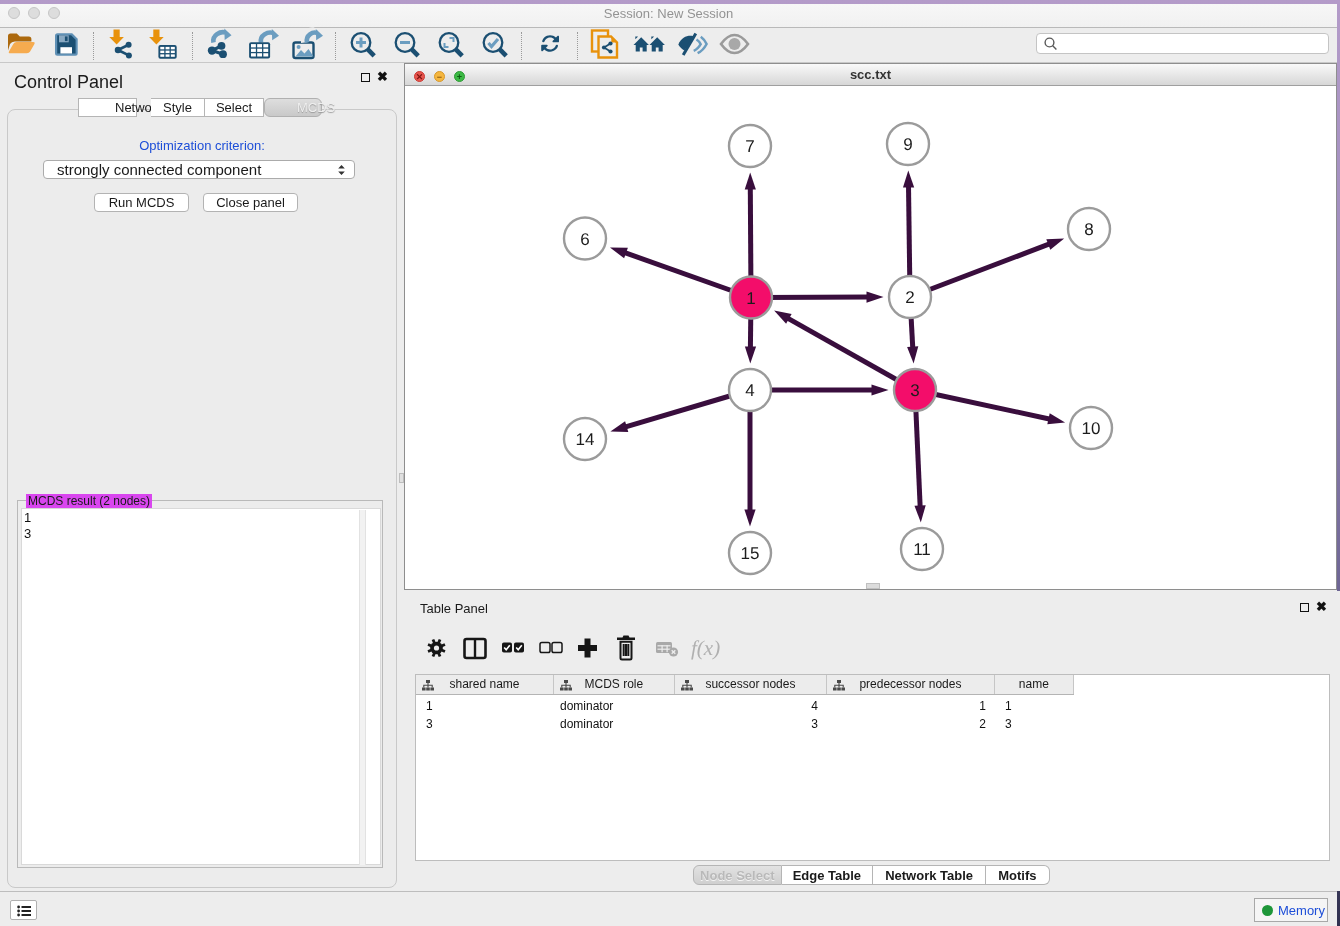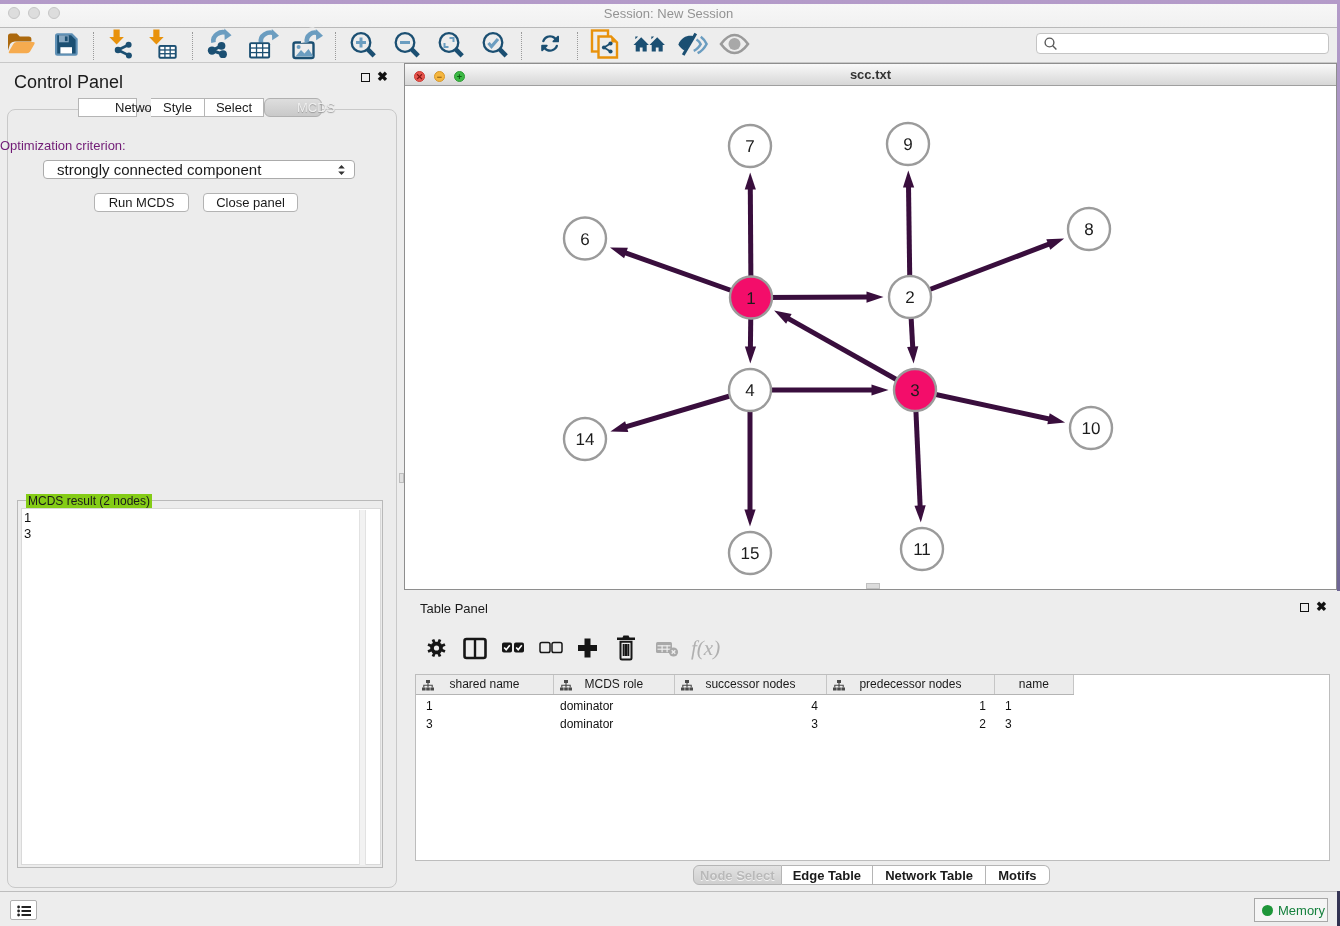--- a/index.html
+++ b/index.html
@@ -30,31 +30,31 @@
   #cp-head .t { position:absolute; left:14px; top:9px; font-size:18px; color:#1a1a1a; }
   .float-ico { position:absolute; width:9px; height:9px; border:1.5px solid #111; background:transparent; }
   .close-x { position:absolute; font-size:13px; font-weight:bold; color:#111; }
   #cp-tabs { position:absolute; left:78px; top:35px; height:19px; }
   .cptab { position:absolute; top:0; height:19px; background:#fff; border:1px solid #b5b5b5;
            font-size:13px; color:#1a1a1a; text-align:center; line-height:18px; }
   #tab-mcds { background:linear-gradient(180deg,#dedede,#c9c9c9); color:#efefef;
               border:1px solid #b0b0b0; border-radius:6px; text-shadow:0 1px 1px #9a9a9a; }
   #cp-border { position:absolute; left:7px; top:46px; width:390px; height:779px;
                border:1px solid #c9c9c9; border-radius:8px; background:#ececec; }
-  #opt-label { position:absolute; left:0; width:404px; top:75px; 
-               font-size:13px; color:#701a75; }
+  #opt-label { position:absolute; left:0; width:404px; top:75px; text-align:center;
+               font-size:13px; color:#1d4ed8; }
   #opt-select { position:absolute; left:43px; top:97px; width:312px; height:19px;
                 background:#fff; border:1px solid #ababab; border-radius:4px;
                 font-size:15px; color:#1a1a1a; line-height:17px; padding-left:13px; }
   .btn { position:absolute; top:130px; height:19px; background:#fff; border:1px solid #b3b3b3;
          border-radius:4px; font-size:13px; color:#1a1a1a; text-align:center; line-height:17px; }
   
   #mcds-fs { position:absolute; left:17px; top:437px; width:366px; height:368px;
              border:1px solid #b9b9b9; }
-  #mcds-legend { position:absolute; left:8px; top:-7px; background:#84cc16; padding:0 2px;
+  #mcds-legend { position:absolute; left:8px; top:-7px; background:#d946ef; padding:0 2px;
                  font-size:12px; color:#1a1a1a; }
   #mcds-text { position:absolute; left:3px; top:7px; width:360px; height:357px; background:#fff;
                border:1px solid #d9d9d9; font-size:13px; color:#111; line-height:16px; padding:1px 0 0 2px; }
   #mcds-scroll { position:absolute; right:14px; top:1px; width:7px; height:355px; background:#f2f2f2;
                  border-left:1px solid #e2e2e2; border-right:1px solid #e2e2e2; }
   
   #netwin { position:absolute; left:404px; top:63px; width:933px; height:527px;
             border:1px solid #8e8e8e; background:#fff; }
   #net-titlebar { position:absolute; left:0; top:0; width:100%; height:22px;
                   background:linear-gradient(180deg,#f9f9f9,#d7d7d7);
@@ -374,19 +374,19 @@
     <div style="position:absolute; left:10px; top:8px; width:27px; height:20px; background:#fff; border:1px solid #b0b0b0; border-radius:2px;">
 <svg style="position:absolute;left:6px;top:4px;" width="14" height="12" viewBox="0 0 14 12">
 <circle cx="1.6" cy="2" r="1.4" fill="#222"></circle>
         <circle cx="1.6" cy="6" r="1.4" fill="#222"></circle>
         <circle cx="1.6" cy="10" r="1.4" fill="#222"></circle>
 <rect x="4.5" y="1" width="9.5" height="2" fill="#222"></rect>
         <rect x="4.5" y="5" width="9.5" height="2" fill="#222"></rect>
         <rect x="4.5" y="9" width="9.5" height="2" fill="#222"></rect>
 </svg>
     </div>
-<div style="position:absolute; left:1254px; top:6px; width:74px; height:24px; background:#f5f5f5; border:1px solid #a8a8a8; font-size:13px; color:#15803d;">
+<div style="position:absolute; left:1254px; top:6px; width:74px; height:24px; background:#f5f5f5; border:1px solid #a8a8a8; font-size:13px; color:#1d4ed8;">
 <span style="position:absolute; left:7px; top:6px; width:11px; height:11px; border-radius:50%; background:#1e9639;"></span>
 <span style="position:absolute; left:23px; top:4px;">Memory</span>
     </div>
   </div>
 <div style="position:absolute; left:399px; top:473px; width:5px; height:10px; background:#e0e0e0; border:1px solid #bdbdbd;"></div>
 <div style="position:absolute; left:866px; top:583px; width:14px; height:6px; background:#dcdcdc; border:1px solid #c0c0c0;"></div>
 
 </body></html>

